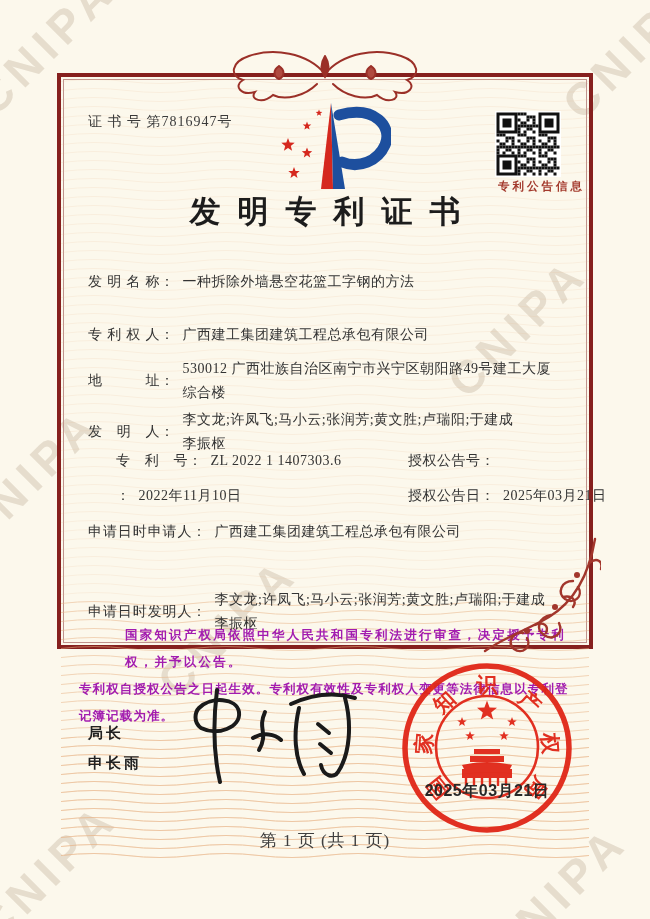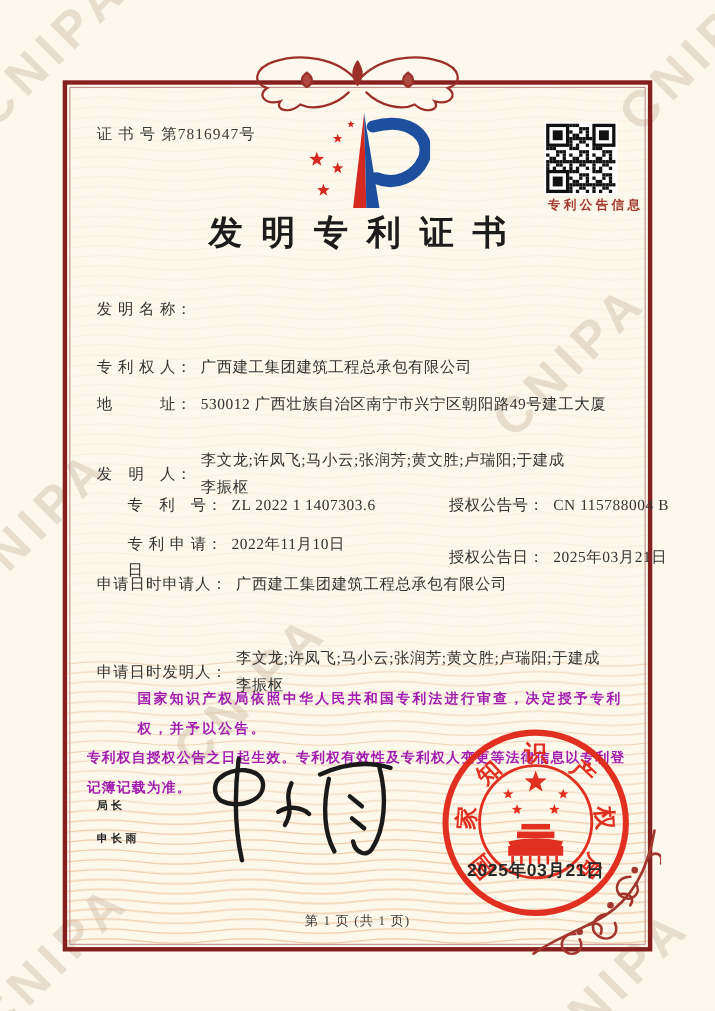--- a/index.html
+++ b/index.html
@@ -10,21 +10,21 @@
   }
   
   .wm {
     position:absolute; z-index:1; color:rgba(172,152,124,0.28);
     font-family:"Liberation Sans","DejaVu Sans",sans-serif;
     font-weight:bold; font-size:46px; letter-spacing:7px;
     transform:rotate(-45deg); white-space:nowrap; pointer-events:none;
   }
   
   .cert {
-    position:absolute; left:57px; top:73px; width:536px; height:792px;
+    position:absolute; left:57px; top:73px; width:536px; height:576px;
     border:4px solid #86201e; z-index:2;
   }
   .cert-inner { position:absolute; inset:2px; border:1px solid #c0928c; pointer-events:none; }
   .waves { position:absolute; inset:0; z-index:1; }
   .content { position:absolute; inset:0; z-index:3; }
 
   
   .ornament-top { position:absolute; top:-37px; left:50%; transform:translateX(-50%); z-index:4; }
   .ornament-corner { position:absolute; right:-12px; bottom:-12px; z-index:4; }
 
@@ -50,31 +50,31 @@
   .r5 { top:372px; } .r6 { top:407px; } .r7 { top:443px; } .r8 { top:487px;margin-top:24px; }
 
   
   .footnote { position:absolute; left:18px; right:18px; top:545px; color:#a21caf; font-size:12.5px; line-height:27px;font-weight:bold; }
   .footnote .l1 { padding-left:46px; letter-spacing:2.2px; }
   .footnote .l2 { letter-spacing:1.1px; }
 
   
   .director { position:absolute; left:27px; top:641px;
               font-family:"Liberation Sans","DejaVu Sans",sans-serif;
-              font-size:10px; color:#222; letter-spacing:3px; line-height:30px; font-weight:600; }
+              font-size:15px; color:#222; letter-spacing:3px; line-height:30px; font-weight:600; }
   .signature { position:absolute; left:126px; top:605px; }
 
   
   .seal { position:absolute; left:339px; top:584px; width:174px; height:174px; opacity:0.95; }
   .seal-date { position:absolute; left:0; right:0; top:120px; text-align:center;
                font-family:"Liberation Sans","DejaVu Sans",sans-serif;
                font-size:16px; font-weight:bold; color:#1d1d1d; letter-spacing:0.5px; }
 
   .page-footer { position:absolute; left:0; right:0; top:752px; text-align:center;
-                 font-size:12px; color:#3f3f3f; letter-spacing:1px; }
+                 font-size:17px; color:#3f3f3f; letter-spacing:1px; }
 </style>
 </head>
 <body>
 
 <div class="page">
 
   <div class="wm" style="left:-42px; top:18px;">CNIPA</div>
   <div class="wm" style="left:545px; top:22px;">CNIPA</div>
   <div class="wm" style="left:430px; top:300px;">CNIPA</div>
   <div class="wm" style="left:-58px; top:450px;">CNIPA</div>
@@ -306,33 +306,35 @@
             <rect x="7.5" y="49.5" width="9" height="9" fill="#111"></rect>
           </g>
         </svg>
       <div class="qr-label">专利公告信息</div>
 
       <div class="title">发明专利证书</div>
 
       <div class="row r1">
         <span class="lbl">发明名称</span>
         <span class="colon">：</span>
+        <span class="val">一种拆除外墙悬空花篮工字钢的方法</span>
       </div>
 
       <div class="row r2">
         <span class="lbl">专利权人</span>
         <span class="colon">：</span>
         <span class="val">广西建工集团建筑工程总承包有限公司</span>
       </div>
 
       <div class="row r3">
         <span class="lbl">地址</span>
         <span class="colon">：</span>
         <span class="val">
           <div>530012 广西壮族自治区南宁市兴宁区朝阳路49号建工大厦</div>
+          <div>综合楼</div>
         </span>
       </div>
 
       <div class="row r4">
         <span class="lbl">发明人</span>
         <span class="colon">：</span>
         <span class="val">
           <div>李文龙;许凤飞;马小云;张润芳;黄文胜;卢瑞阳;于建成</div>
           <div>李振枢</div>
         </span>
@@ -340,27 +342,25 @@
 
       <div class="row r5">
         <span class="half left">
           <span class="lbl">专利号</span>
           <span class="colon">：</span>
           <span class="val">ZL 2022 1 1407303.6</span>
         </span>
         <span class="half">
           <span>授权公告号</span>
           <span class="colon">：</span>
-          <span>CN 115788004 B</span>
         </span>
       </div>
 
       <div class="row r6">
         <span class="half left">
-          <span class="lbl">专利申请日</span>
           <span class="colon">：</span>
           <span>2022年11月10日</span>
         </span>
         <span class="half">
           <span>授权公告日</span>
           <span class="colon">：</span>
           <span>2025年03月21日</span>
         </span>
       </div>
 

